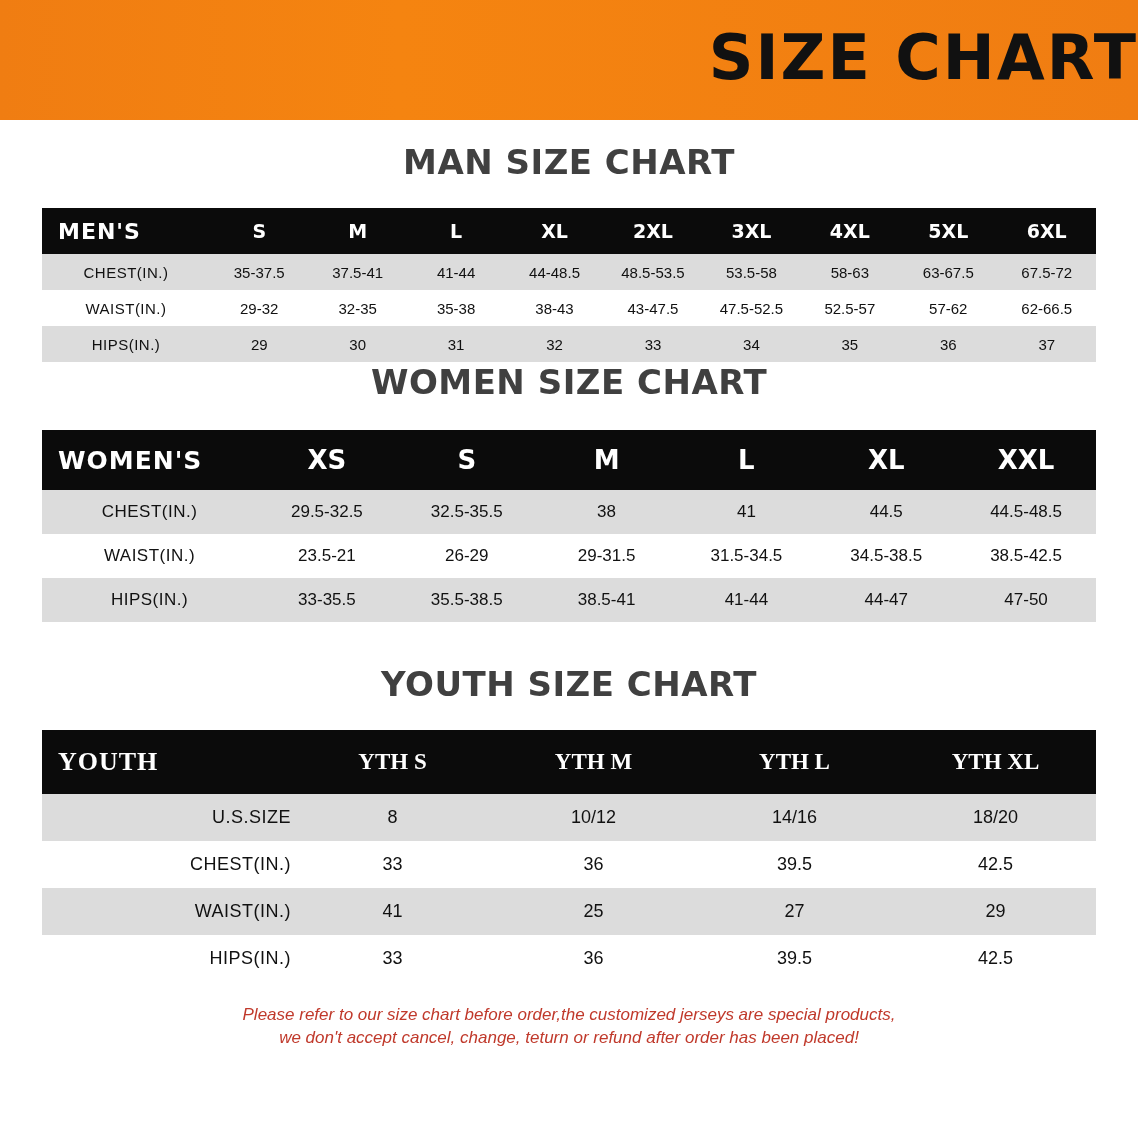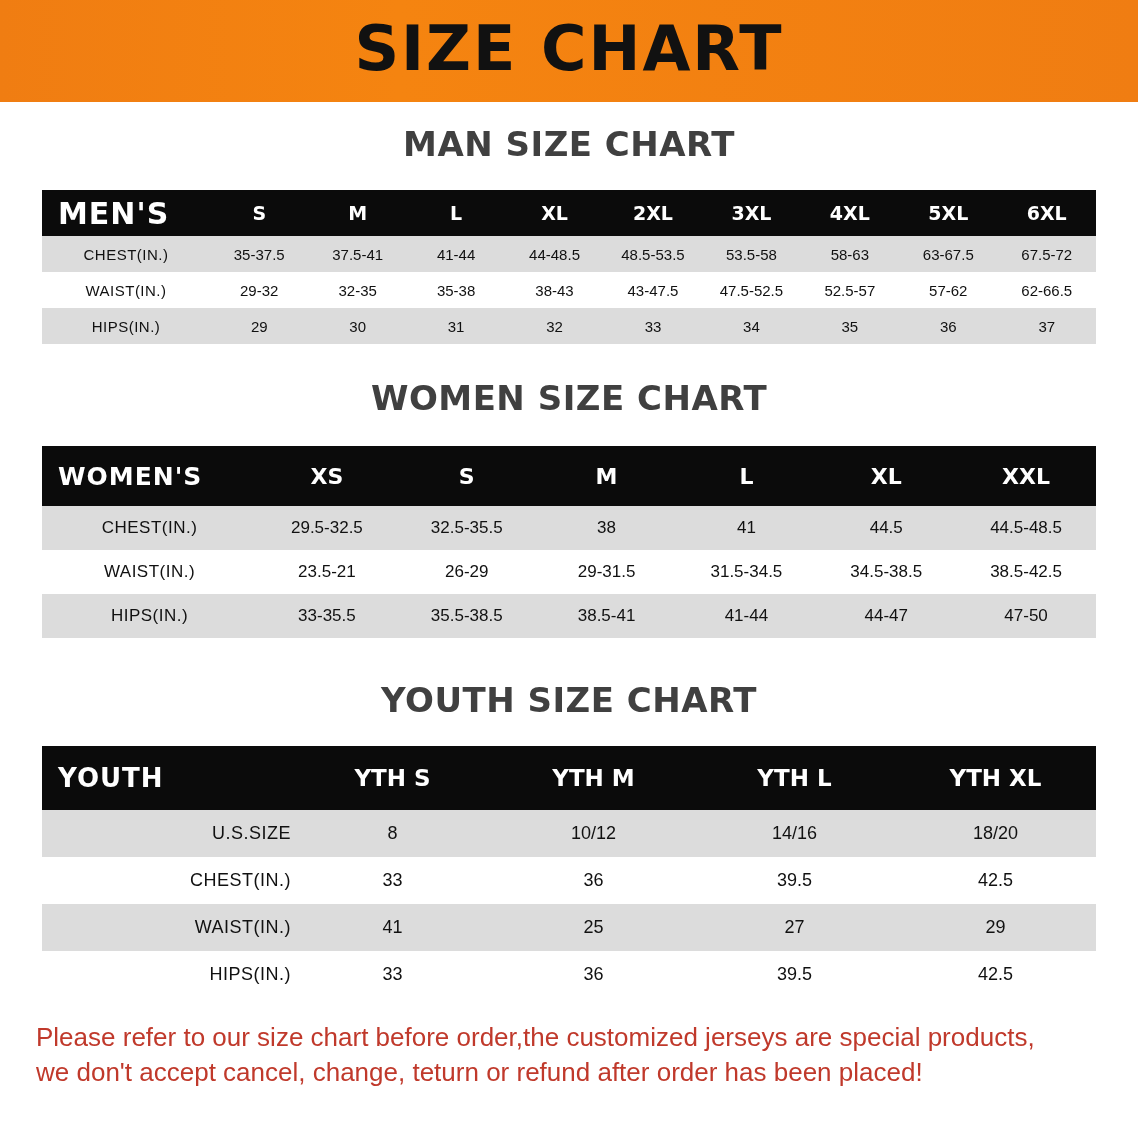--- a/index.html
+++ b/index.html
@@ -17,25 +17,25 @@
   .page {
     position: relative;
     width: 1138px;
     height: 1132px;
     box-sizing: border-box;
   }
 
   
   .banner {
     width: 100%;
-    height: 102px;
+    height: 120px;
     background: linear-gradient(90deg, #f07d12 0%, #f58410 35%, #f07d12 100%);
     display: flex;
     align-items: center;
-    justify-content: center;
+    justify-content: flex-end;
   }
   .banner-title {
     font-family: "DejaVu Sans", sans-serif;
     font-weight: bold;
     font-size: 62px;
     letter-spacing: 2px;
     color: #111111;
     line-height: 1;
     padding-bottom: 4px;
   }
@@ -43,21 +43,21 @@
   
   .section-title {
     text-align: center;
     font-family: "DejaVu Sans", sans-serif;
     font-weight: bold;
     font-size: 34px;
     letter-spacing: 0.5px;
     color: #404040;
   }
   .t-man   { margin-top: 22px; }
-  .t-women { margin-top: 34px; }
+  .t-women { }
   .t-youth { margin-top: 42px; }
 
   
   .table-wrap {
     margin: 0 42px;
   }
   table {
     width: 100%;
     border-collapse: collapse;
     table-layout: fixed;
@@ -83,51 +83,52 @@
   }
   tbody td.rowlabel {
     font-family: "Liberation Sans", sans-serif;
     letter-spacing: 0.5px;
   }
   tbody tr.shade td { background: #dcdcdc; }
   tbody tr.plain td { background: #ffffff; }
 
   
   #men-table thead th { height: 44px; font-size: 19px; }
-  #men-table thead th.rowlabel { font-size: 30px; }
+  #men-table thead th.rowlabel { font-size: 22px; }
   #men-table tbody td { height: 34px; font-size: 15px; }
   #men-table tbody td.rowlabel { font-size: 15px; text-align: center; }
   #men-table col.c0 { width: 168px; }
 
   
-  #women-table thead th { height: 58px; font-size: 22px; }
+  #women-table thead th { height: 58px; font-size: 26px; }
   #women-table thead th.rowlabel { font-size: 25px; }
   #women-table tbody td { height: 42px; font-size: 17px; }
   #women-table tbody td.rowlabel { font-size: 17px; text-align: center; }
   #women-table col.c0 { width: 215px; }
 
   
-  #youth-table thead th { height: 62px; font-size: 23px; }
+  #youth-table thead th { height: 62px; font-size: 23px; font-family: Liberation Serif, serif; }
   #youth-table thead th.rowlabel { font-size: 26px; }
   #youth-table tbody td { height: 45px; font-size: 18px; }
   #youth-table tbody td.rowlabel { font-size: 18px; text-align: right; }
   #youth-table col.c0 { width: 250px; }
 
   .gap-men   { height: 26px; }
   .gap-women { height: 28px; }
   .gap-youth { height: 26px; }
 
   
   .note {
     margin: 22px 36px 0 36px;
     color: #c0392b;
     font-family: "Liberation Sans", sans-serif;
-    font-size: 26px;
+    font-size: 17px;
     line-height: 1.35;
-    text-align: left;
+    text-align: center;
+    font-style: italic;
   }
   .note span { display: block; }
 </style>
 </head>
 <body>
 
 <div class="page">
 
   <div class="banner">
     <div class="banner-title">SIZE CHART</div>

